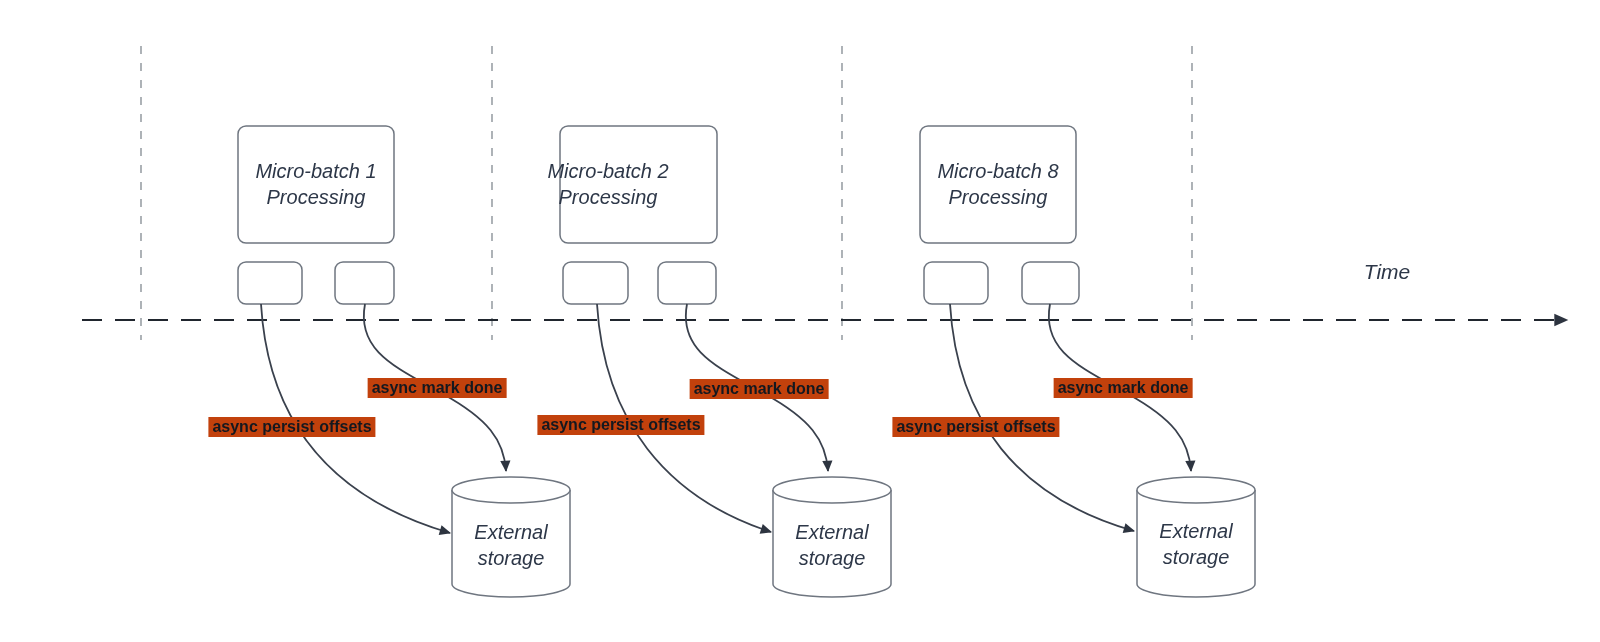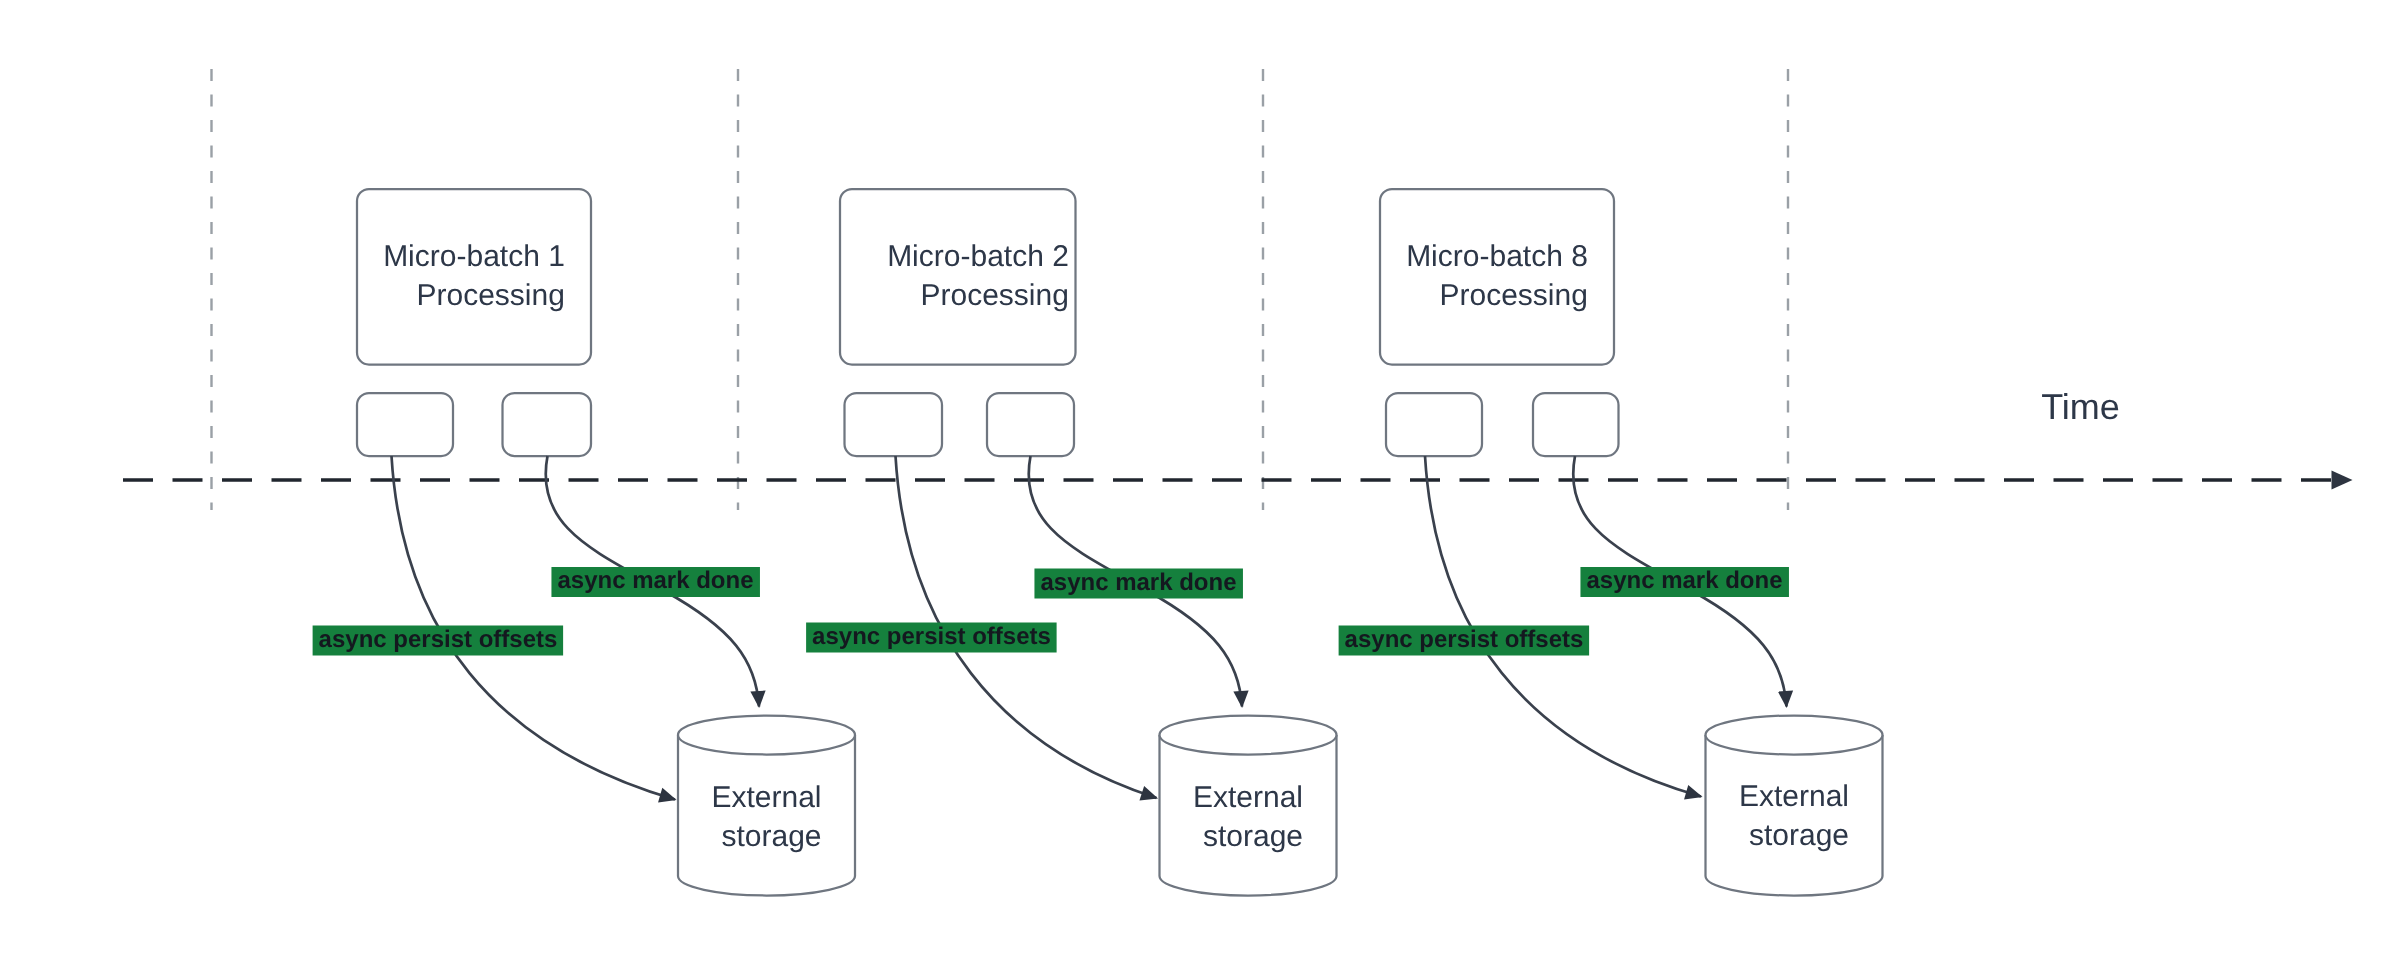--- a/index.html
+++ b/index.html
@@ -3,29 +3,30 @@
 <meta charset="utf-8">
 <style>
   html,body{margin:0;padding:0;background:#ffffff;}
   body{
     width:1600px;height:642px;position:relative;overflow:hidden;
     font-family:"Liberation Sans", sans-serif;
   }
   #canvas{position:absolute;left:0;top:0;}
   .txt{
     position:absolute;transform:translate(-50%,-50%);
-    text-align:right;color:var(--text);font-size:20px;line-height:26px;
+    text-align:center;color:var(--text);font-size:20px;line-height:26px;
     white-space:nowrap;
+    font-style:italic;
   }
   .edge-label{
     position:absolute;transform:translate(-50%,-50%);
     font-size:16px;font-weight:bold;color:var(--label_text);
-    background:#15803d;padding:1px 4px;white-space:nowrap;
+    background:#c2410c;padding:1px 4px;white-space:nowrap;
   }
-  .time-label{font-size:24px;}
+  .time-label{font-size:21px;}
 </style>
 </head>
 <body>
 
 <svg id="canvas" width="1600" height="642" viewBox="0 0 1600 642">
   <defs>
     <marker id="arrowS" viewBox="0 0 12 12" refX="10.5" refY="6" markerWidth="13" markerHeight="13" orient="auto" markerUnits="userSpaceOnUse">
       <path d="M1,1.3 L11.5,6 L1,10.7 Z" style="fill:var(--arrow)"></path>
     </marker>
     <marker id="arrowB" viewBox="0 0 12 12" refX="10.5" refY="6" markerWidth="16" markerHeight="16" orient="auto" markerUnits="userSpaceOnUse">
@@ -77,21 +78,21 @@
     <path d="M687,304 C678,352 720,368 765,394 C810,419 826,440 828,471" marker-end="url(#arrowS)"></path>
     <path d="M950,304 C957,420 1018,498 1134,531" marker-end="url(#arrowS)"></path>
     <path d="M1050,304 C1041,352 1083,368 1128,394 C1173,419 1189,440 1191,471" marker-end="url(#arrowS)"></path>
   </g>
 </svg>
 
 <div class="txt" style="left:316px;top:184px">
   <div>Micro-batch 1</div>
   <div>Processing</div>
 </div>
-<div class="txt" style="left:652px;top:184px">
+<div class="txt" style="left:608px;top:184px">
   <div>Micro-batch 2</div>
   <div>Processing</div>
 </div>
 <div class="txt" style="left:998px;top:184px">
   <div>Micro-batch 8</div>
   <div>Processing</div>
 </div>
 
 <div class="txt" style="left:511px;top:545px">
   <div>External</div>

